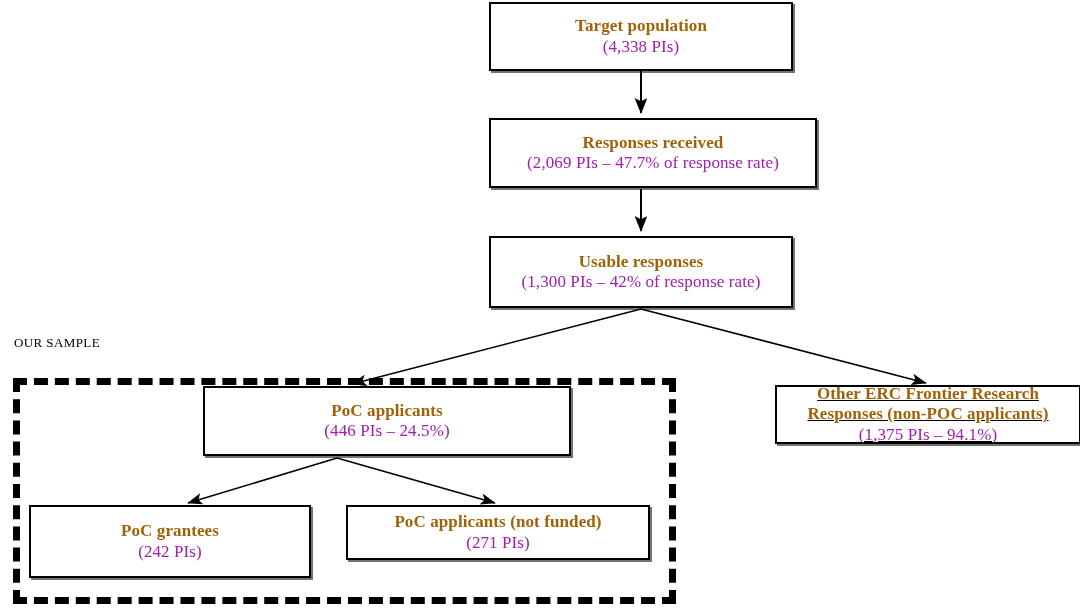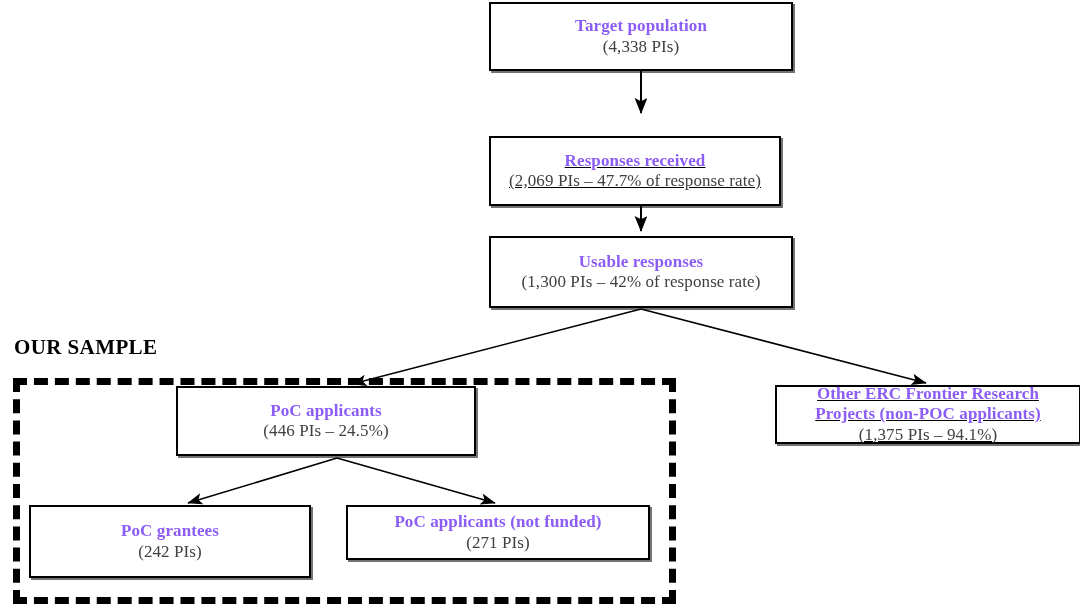--- a/index.html
+++ b/index.html
@@ -24,27 +24,27 @@
     flex-direction: column;
     align-items: center;
     justify-content: center;
     text-align: center;
     line-height: 1.18;
     z-index: 3;
   }
   .node .title {
     font-weight: bold;
     font-size: 17px;
-    color: #8b5cf6;
+    color: #a16207;
     letter-spacing: 0.1px;
   }
   .node .sub {
     font-weight: normal;
     font-size: 17px;
-    color: #404040;
+    color: #a21caf;
     letter-spacing: 0.1px;
   }
   
   .shadowed {
     box-shadow: 2px 2px 0 rgba(0,0,0,0.55);
   }
   #svg-layer {
     position: absolute;
     left: 0;
     top: 0;
@@ -54,22 +54,22 @@
   }
   .sample-box {
     position: absolute;
     box-sizing: border-box;
     border: 7px dashed #000000;
     background: transparent;
     z-index: 1;
   }
   .sample-label {
     position: absolute;
-    font-weight: bold;
-    font-size: 21px;
+    font-weight: normal;
+    font-size: 13px;
     letter-spacing: 0.4px;
     color: #000000;
     z-index: 4;
     white-space: nowrap;
   }
 </style>
 </head>
 <body>
 
 <div id="canvas">
@@ -99,38 +99,38 @@
     <line x1="337" y1="458" x2="188" y2="503" stroke="#000000" stroke-width="1.6" marker-end="url(#arrowheadthin)"></line>
 
     <line x1="337" y1="458" x2="495" y2="503" stroke="#000000" stroke-width="1.6" marker-end="url(#arrowheadthin)"></line>
   </svg>
 
   <div class="node shadowed" style="left:489px; top:2px; width:304px; height:69px;">
     <div class="title">Target population</div>
     <div class="sub">(4,338 PIs)</div>
   </div>
 
-  <div class="node shadowed" style="left:489px; top:136px; width:292px; height:70px;text-decoration:underline;">
+  <div class="node shadowed" style="left:489px; top:118px; width:328px; height:70px;">
     <div class="title">Responses received</div>
     <div class="sub">(2,069 PIs – 47.7% of response rate)</div>
   </div>
 
   <div class="node shadowed" style="left:489px; top:236px; width:304px; height:72px;">
     <div class="title">Usable responses</div>
     <div class="sub">(1,300 PIs – 42% of response rate)</div>
   </div>
 
-  <div class="node shadowed" style="left:176px; top:386px; width:300px; height:70px;">
+  <div class="node shadowed" style="left:203px; top:386px; width:368px; height:70px;">
     <div class="title">PoC applicants</div>
     <div class="sub">(446 PIs – 24.5%)</div>
   </div>
 
   <div class="node shadowed" style="left:775px; top:385px; width:306px; height:59px;text-decoration:underline;">
     <div class="title">Other ERC Frontier Research</div>
-    <div class="title">Projects (non-POC applicants)</div>
+    <div class="title">Responses (non-POC applicants)</div>
     <div class="sub">(1,375 PIs – 94.1%)</div>
   </div>
 
   <div class="node shadowed" style="left:29px; top:505px; width:282px; height:73px;">
     <div class="title">PoC grantees</div>
     <div class="sub">(242 PIs)</div>
   </div>
 
   <div class="node shadowed" style="left:346px; top:505px; width:304px; height:55px;">
     <div class="title">PoC applicants (not funded)</div>

